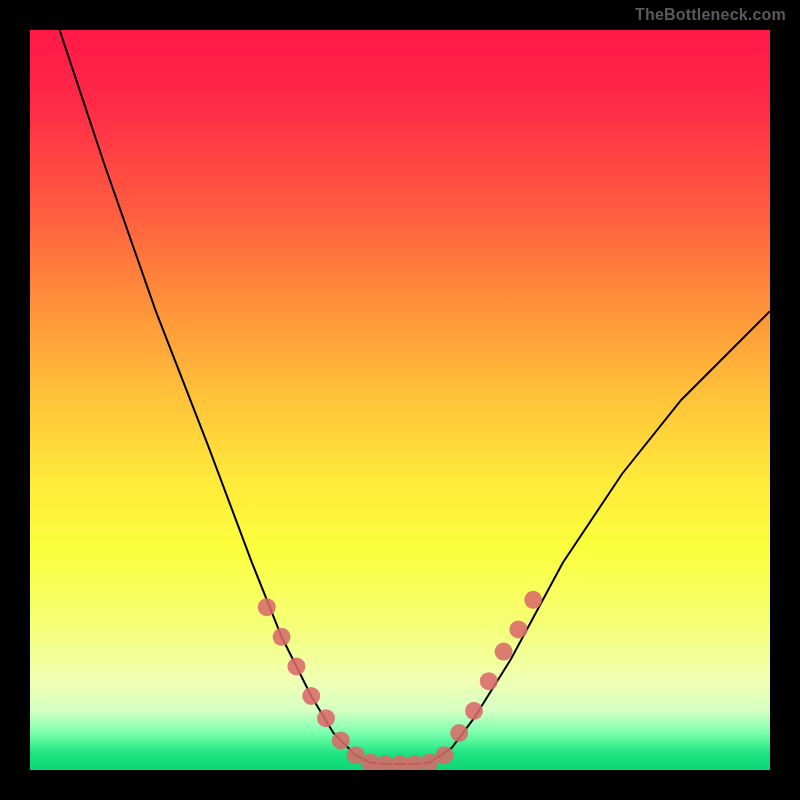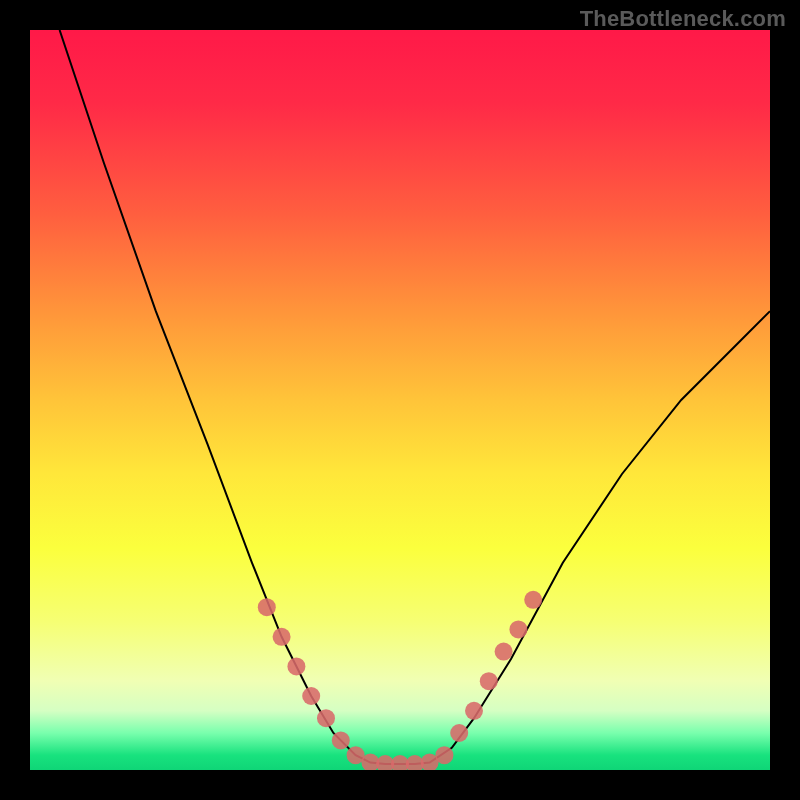--- a/index.html
+++ b/index.html
@@ -8,21 +8,21 @@
     position: relative;
     width: 800px;
     height: 800px;
     background: #000;
   }
   .watermark {
     position: absolute;
     top: 6px;
     right: 14px;
     font-family: Arial, Helvetica, sans-serif;
-    font-size: 22px;
+    font-size: 16px;
     font-weight: bold;
     color: #5a5a5a;
     z-index: 5;
     letter-spacing: 0.2px;
     text-align: center;
   }
   .plot {
     position: absolute;
     left: 30px;
     top: 30px;

